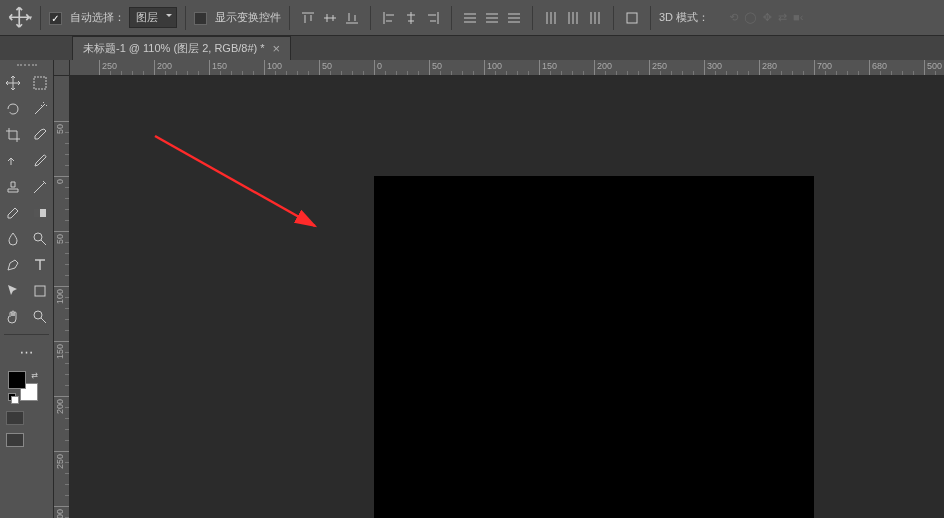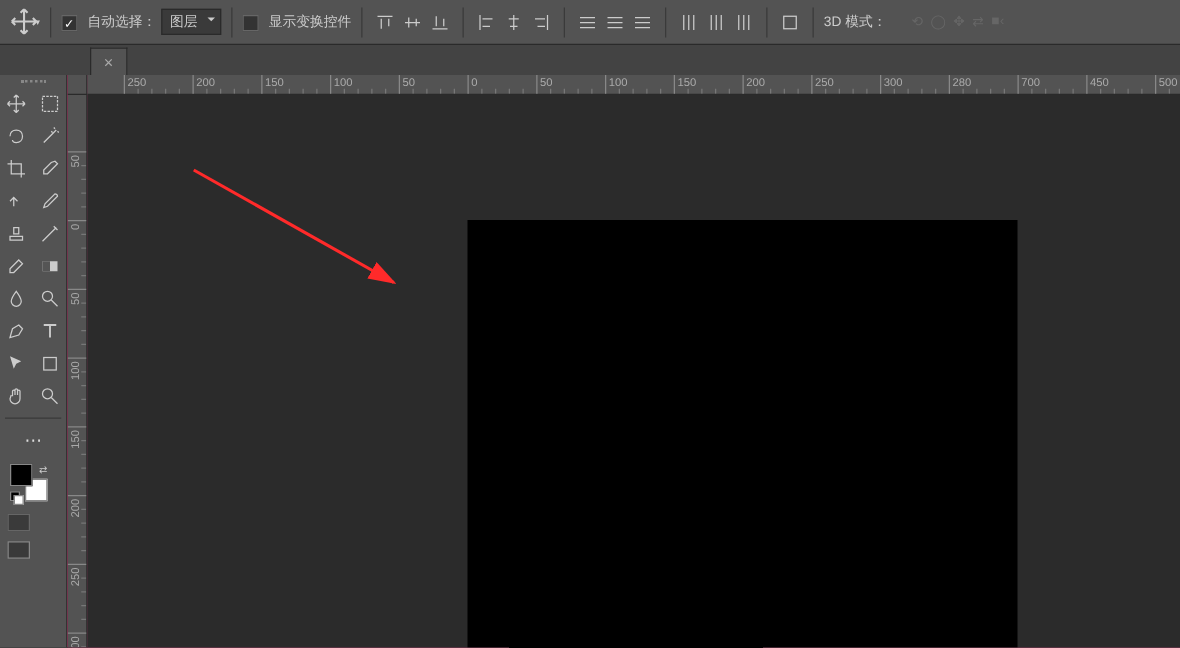--- a/index.html
+++ b/index.html
@@ -31,21 +31,21 @@
 .swatches{padding:6px 8px}
 .swatch-pair{position:relative;width:30px;height:30px}
 .swatch-fg{position:absolute;width:18px;height:18px;background:#000;border:1px solid #888;top:0;left:0;z-index:2}
 .swatch-bg{position:absolute;width:18px;height:18px;background:#fff;border:1px solid #888;bottom:0;right:0}
 .swatch-swap{position:absolute;right:0;top:0;font-size:8px;color:#ccc}
 .swatch-reset{position:absolute;left:0;bottom:0;width:8px;height:8px}
 .swatch-reset::before{content:"";position:absolute;width:6px;height:6px;background:#000;border:1px solid #888;top:0;left:0}
 .swatch-reset::after{content:"";position:absolute;width:6px;height:6px;background:#fff;border:1px solid #888;bottom:-3px;right:-3px}
 .mode-btns{display:flex;padding:4px 6px;gap:4px}
 .mode-btn{width:18px;height:14px;border:1px solid #666;background:#3a3a3a}
-.canvas-area{flex:1;position:relative;background:#be185d;overflow:hidden}
+.canvas-area{flex:1;position:relative;background:#0c4a6e;overflow:hidden}
 .ruler-h{position:absolute;top:0;left:16px;right:0;height:16px;background:#535353;border-bottom:1px solid #2a2a2a;overflow:hidden}
 .ruler-v{position:absolute;top:16px;left:0;width:16px;bottom:0;background:#535353;border-right:1px solid #2a2a2a;overflow:hidden}
 .ruler-corner{position:absolute;top:0;left:0;width:16px;height:16px;background:#535353;border-right:1px solid #2a2a2a;border-bottom:1px solid #2a2a2a}
 .ruler-h .tick{position:absolute;top:0;height:16px;border-left:1px solid #888}
 .ruler-h .tick span{position:absolute;top:1px;left:2px;font-size:9px;color:#aaa}
 .ruler-h .sub{position:absolute;bottom:0;height:4px;border-left:1px solid #777}
 .ruler-v .tick{position:absolute;left:0;width:16px;border-top:1px solid #888}
 .ruler-v .tick span{position:absolute;left:1px;top:2px;font-size:9px;color:#aaa;writing-mode:vertical-rl;transform:rotate(180deg)}
 .ruler-v .sub{position:absolute;right:0;width:4px;border-top:1px solid #777}
 .canvas-viewport{position:absolute;top:16px;left:16px;right:0;bottom:0;background:#2b2b2b}
@@ -163,20 +163,21 @@
       <span>◯</span>
       <span>✥</span>
       <span>⇄</span>
       <span>■‹</span>
     </div>
   </div>
 </div>
 
 <div class="tab-bar">
   <div class="tab">
+    <span>未标题-1 @ 110% (图层 2, RGB/8#) *</span>
     <span class="tab-close">×</span>
   </div>
 </div>
 
 <div class="main">
   <div class="tools">
     <div class="tools-header">
         <span></span>
       </div>
     <div class="tools-grid">
@@ -399,21 +400,21 @@
         <div class="sub" style="left: 722px;"></div>
         <div class="sub" style="left: 733px;"></div>
         <div class="tick" style="left: 744px;">
           <span>700</span>
         </div>
         <div class="sub" style="left: 755px;"></div>
         <div class="sub" style="left: 766px;"></div>
         <div class="sub" style="left: 777px;"></div>
         <div class="sub" style="left: 788px;"></div>
         <div class="tick" style="left: 799px;">
-          <span>450</span>
+          <span>680</span>
         </div>
         <div class="sub" style="left: 810px;"></div>
         <div class="sub" style="left: 821px;"></div>
         <div class="sub" style="left: 832px;"></div>
         <div class="sub" style="left: 843px;"></div>
         <div class="tick" style="left: 854px;">
           <span>500</span>
         </div>
         <div class="sub" style="left: 865px;"></div>
       </div>

